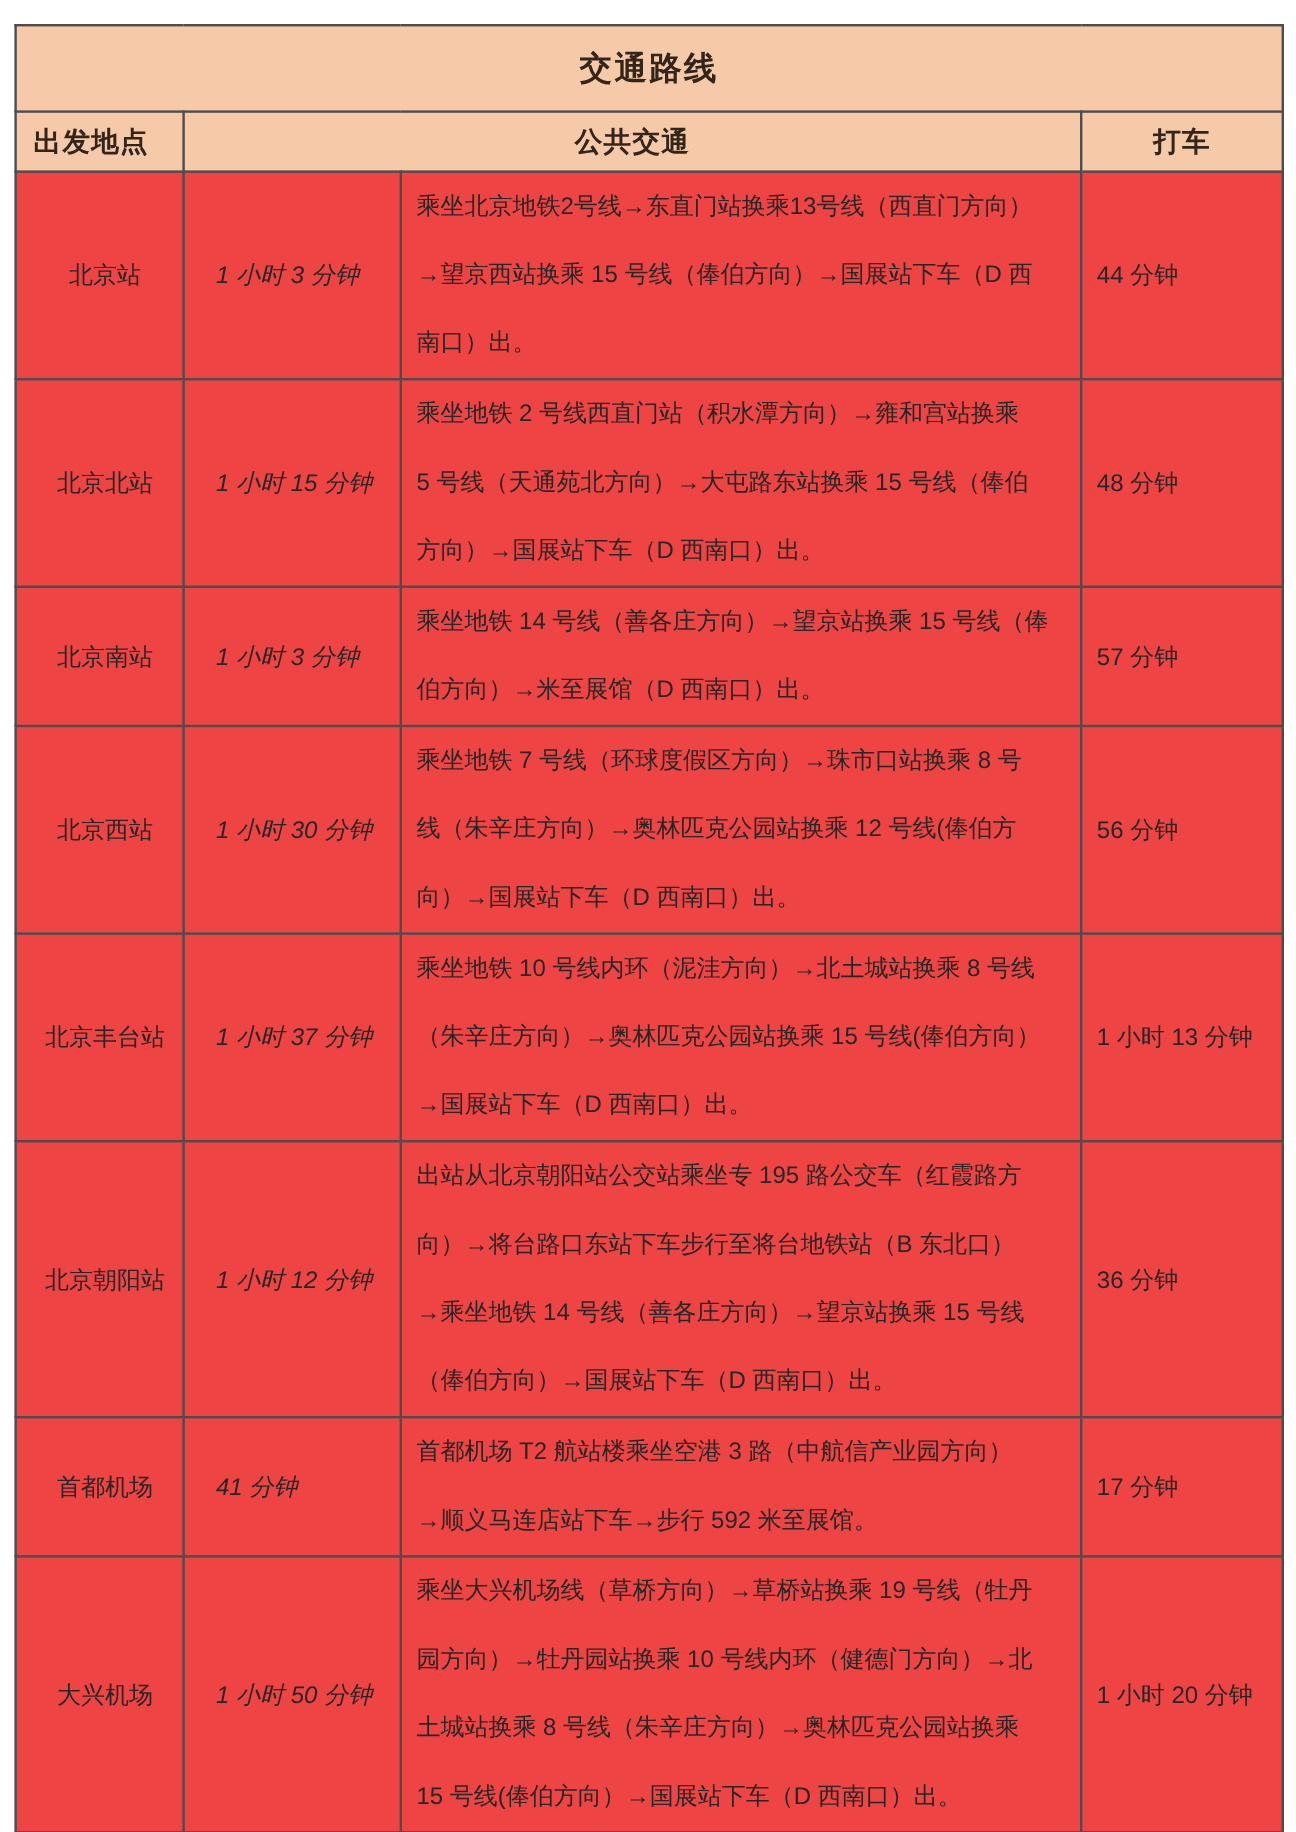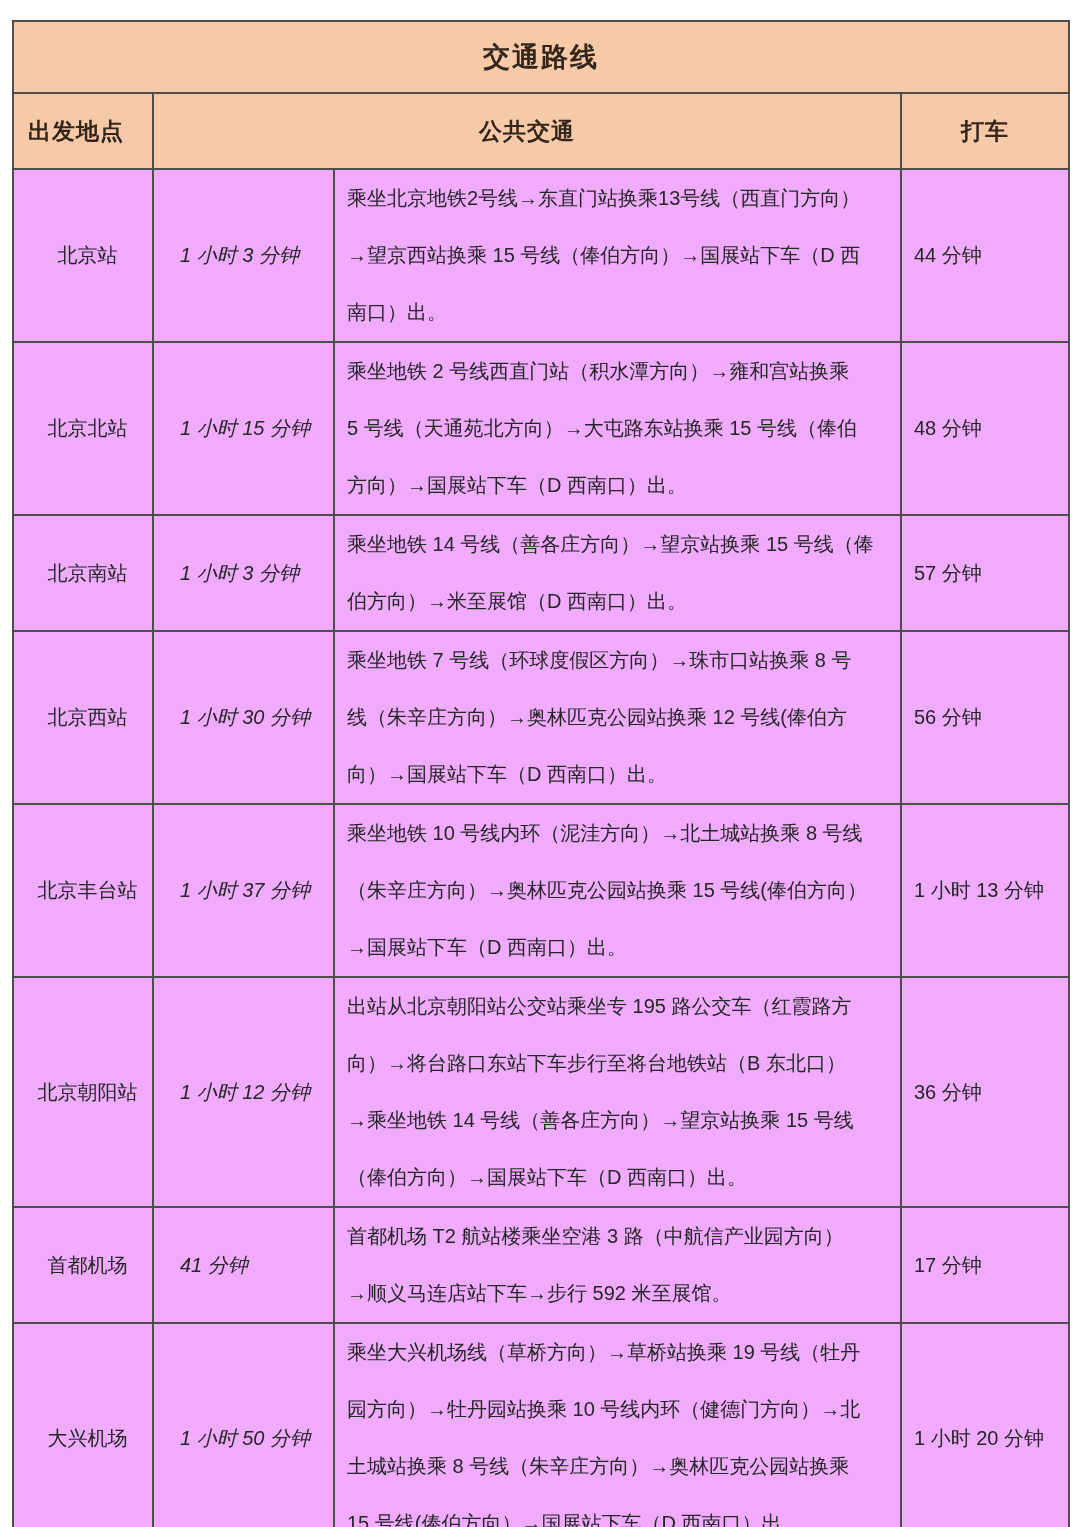--- a/index.html
+++ b/index.html
@@ -29,34 +29,34 @@
   .title-row td {
     height: 72px;
     background: #f6caa8;
     color: #33251a;
     font-size: 27px;
     font-weight: bold;
     text-align: center;
     letter-spacing: 2px;
   }
   .header-row th {
-    height: 76px;
+    height: 50px;
     background: #f6caa8;
     color: #33251a;
     font-size: 23px;
     font-weight: bold;
     letter-spacing: 1px;
   }
   .header-row th.h-departure { text-align: left; padding-left: 14px; }
   .header-row th.h-transit   { text-align: center; }
   .header-row th.h-taxi      { text-align: center; }
   tbody td {
     color: #262626;
     font-size: 20px;
-    background: #f0abfc;
+    background: #ef4444;
   }
   td.station  { padding-left: 10px; text-align: center; }
   td.duration { padding-left: 26px; text-align: left; font-style: italic; }
   td.route    { padding: 0 8px 0 12px; text-align: left; }
   td.taxi     { padding-left: 12px; text-align: left; margin-left: 44px; }
   .route-line {
     height: 57px;
     line-height: 57px;
     white-space: nowrap;
     overflow: visible;

